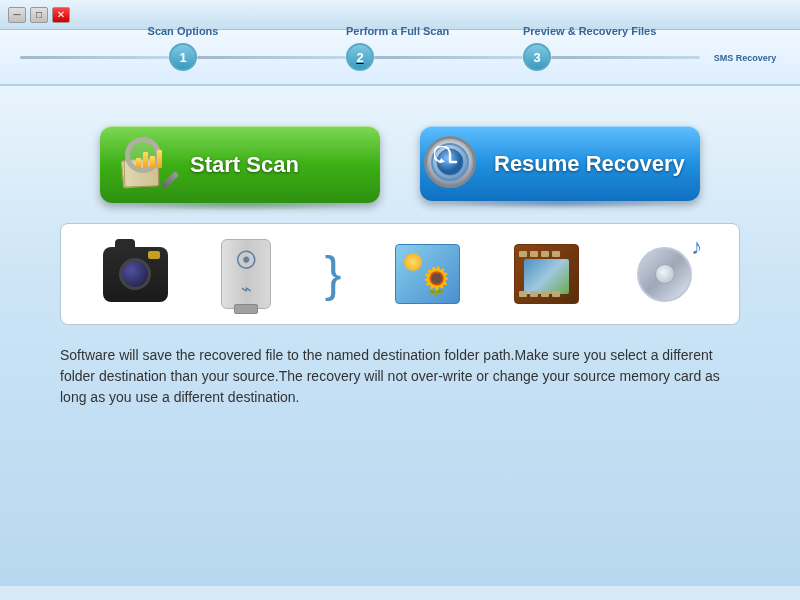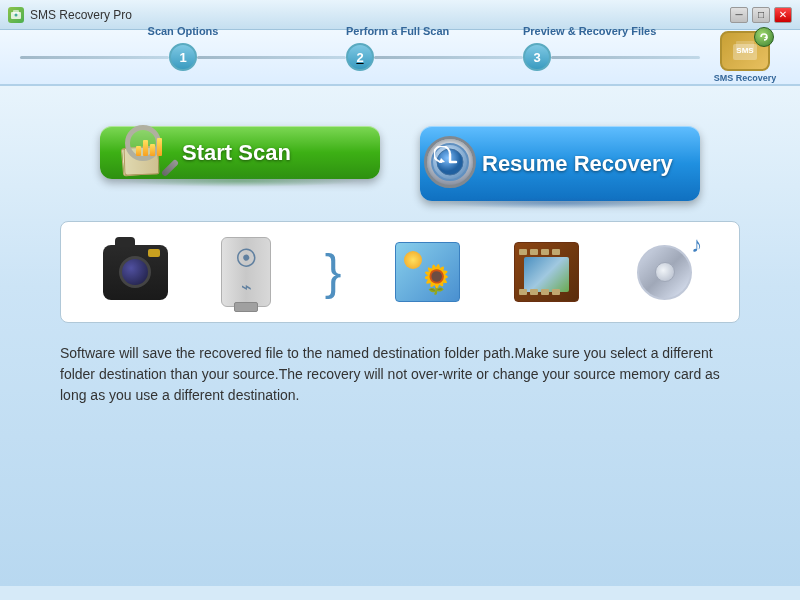--- a/index.html
+++ b/index.html
@@ -157,28 +157,28 @@
     
     .buttons-row {
       display: flex;
       gap: 40px;
       justify-content: center;
       margin-top: 10px;
     }
 
     .scan-btn {
       width: 280px;
-      height: 53px;
+      height: 77px;
       background: linear-gradient(to bottom, #7dd855, #3db015, #2e9010);
       border-radius: 12px;
       border: none;
       cursor: pointer;
       display: flex;
       align-items: center;
-      gap: 7px;
+      gap: 15px;
       padding: 0 20px;
       box-shadow: 0 4px 8px rgba(0,0,0,0.3), inset 0 1px 0 rgba(255,255,255,0.4);
       position: relative;
     }
     .scan-btn::after {
       content: '';
       position: absolute;
       bottom: -8px;
       left: 20px;
       right: 20px;
@@ -195,21 +195,21 @@
 
     .resume-btn {
       width: 280px;
       height: 75px;
       background: linear-gradient(to bottom, #60beff, #2090e0, #1070c0);
       border-radius: 12px;
       border: none;
       cursor: pointer;
       display: flex;
       align-items: center;
-      gap: 3px;
+      gap: 15px;
       padding: 0 4px;
       box-shadow: 0 4px 8px rgba(0,0,0,0.3), inset 0 1px 0 rgba(255,255,255,0.4);
       position: relative;
     }
     .resume-btn::after {
       content: '';
       position: absolute;
       bottom: -8px;
       left: 20px;
       right: 20px;
@@ -500,30 +500,20 @@
     .info-text {
       font-size: 14px;
       color: #333;
       line-height: 1.5;
     }
   </style>
 </head>
 <body>
 
 <div class="title-bar">
-  <div class="title-bar-left">
-    <div class="title-icon">
-      <svg width="12" height="12" viewBox="0 0 12 12">
-        <rect x="1" y="3" width="10" height="7" rx="1" fill="white" opacity="0.8"></rect>
-        <rect x="3" y="1" width="6" height="4" rx="1" fill="white" opacity="0.6"></rect>
-        <circle cx="6" cy="6" r="1.5" fill="#4a9"></circle>
-      </svg>
-    </div>
-    <span class="title-text">SMS Recovery Pro</span>
-  </div>
   <div class="title-controls">
     <div class="title-btn">─</div>
     <div class="title-btn">□</div>
     <div class="title-btn close">✕</div>
   </div>
 </div>
 
 <div class="steps-bar">
   <div class="steps-container">
 
@@ -547,33 +537,20 @@
     <div style="display:flex;flex-direction:column;position:relative;">
       <span style="position:absolute;top:-18px;white-space:nowrap;font-size:11px;color:#336699;font-weight:bold;">Preview &amp; Recovery Files</span>
       <div class="step-circle">
         <span>3</span>
       </div>
     </div>
     <div class="step-line right" style="width:30px;"></div>
   </div>
 
   <div class="steps-logo">
-    <div class="logo-icon">
-      <div class="logo-badge">
-        <svg width="12" height="12" viewBox="0 0 12 12">
-          <path d="M3,6 Q3,3 6,3 Q9,3 9,6 Q9,9 6,9" stroke="white" stroke-width="1.5" fill="none"></path>
-          <polygon points="6,7 8,5 10,7" fill="white"></polygon>
-        </svg>
-      </div>
-      <svg width="30" height="25" viewBox="0 0 30 25">
-        <rect x="3" y="5" width="24" height="16" rx="2" fill="white" opacity="0.3"></rect>
-        <rect x="6" y="2" width="18" height="10" rx="1" fill="white" opacity="0.2"></rect>
-        <text x="15" y="14" text-anchor="middle" fill="white" font-size="8" font-weight="bold">SMS</text>
-      </svg>
-    </div>
     <span class="logo-text">SMS Recovery</span>
   </div>
 </div>
 
 <div class="main-content">
 
   <div class="buttons-row">
 
     <button class="scan-btn">
 

